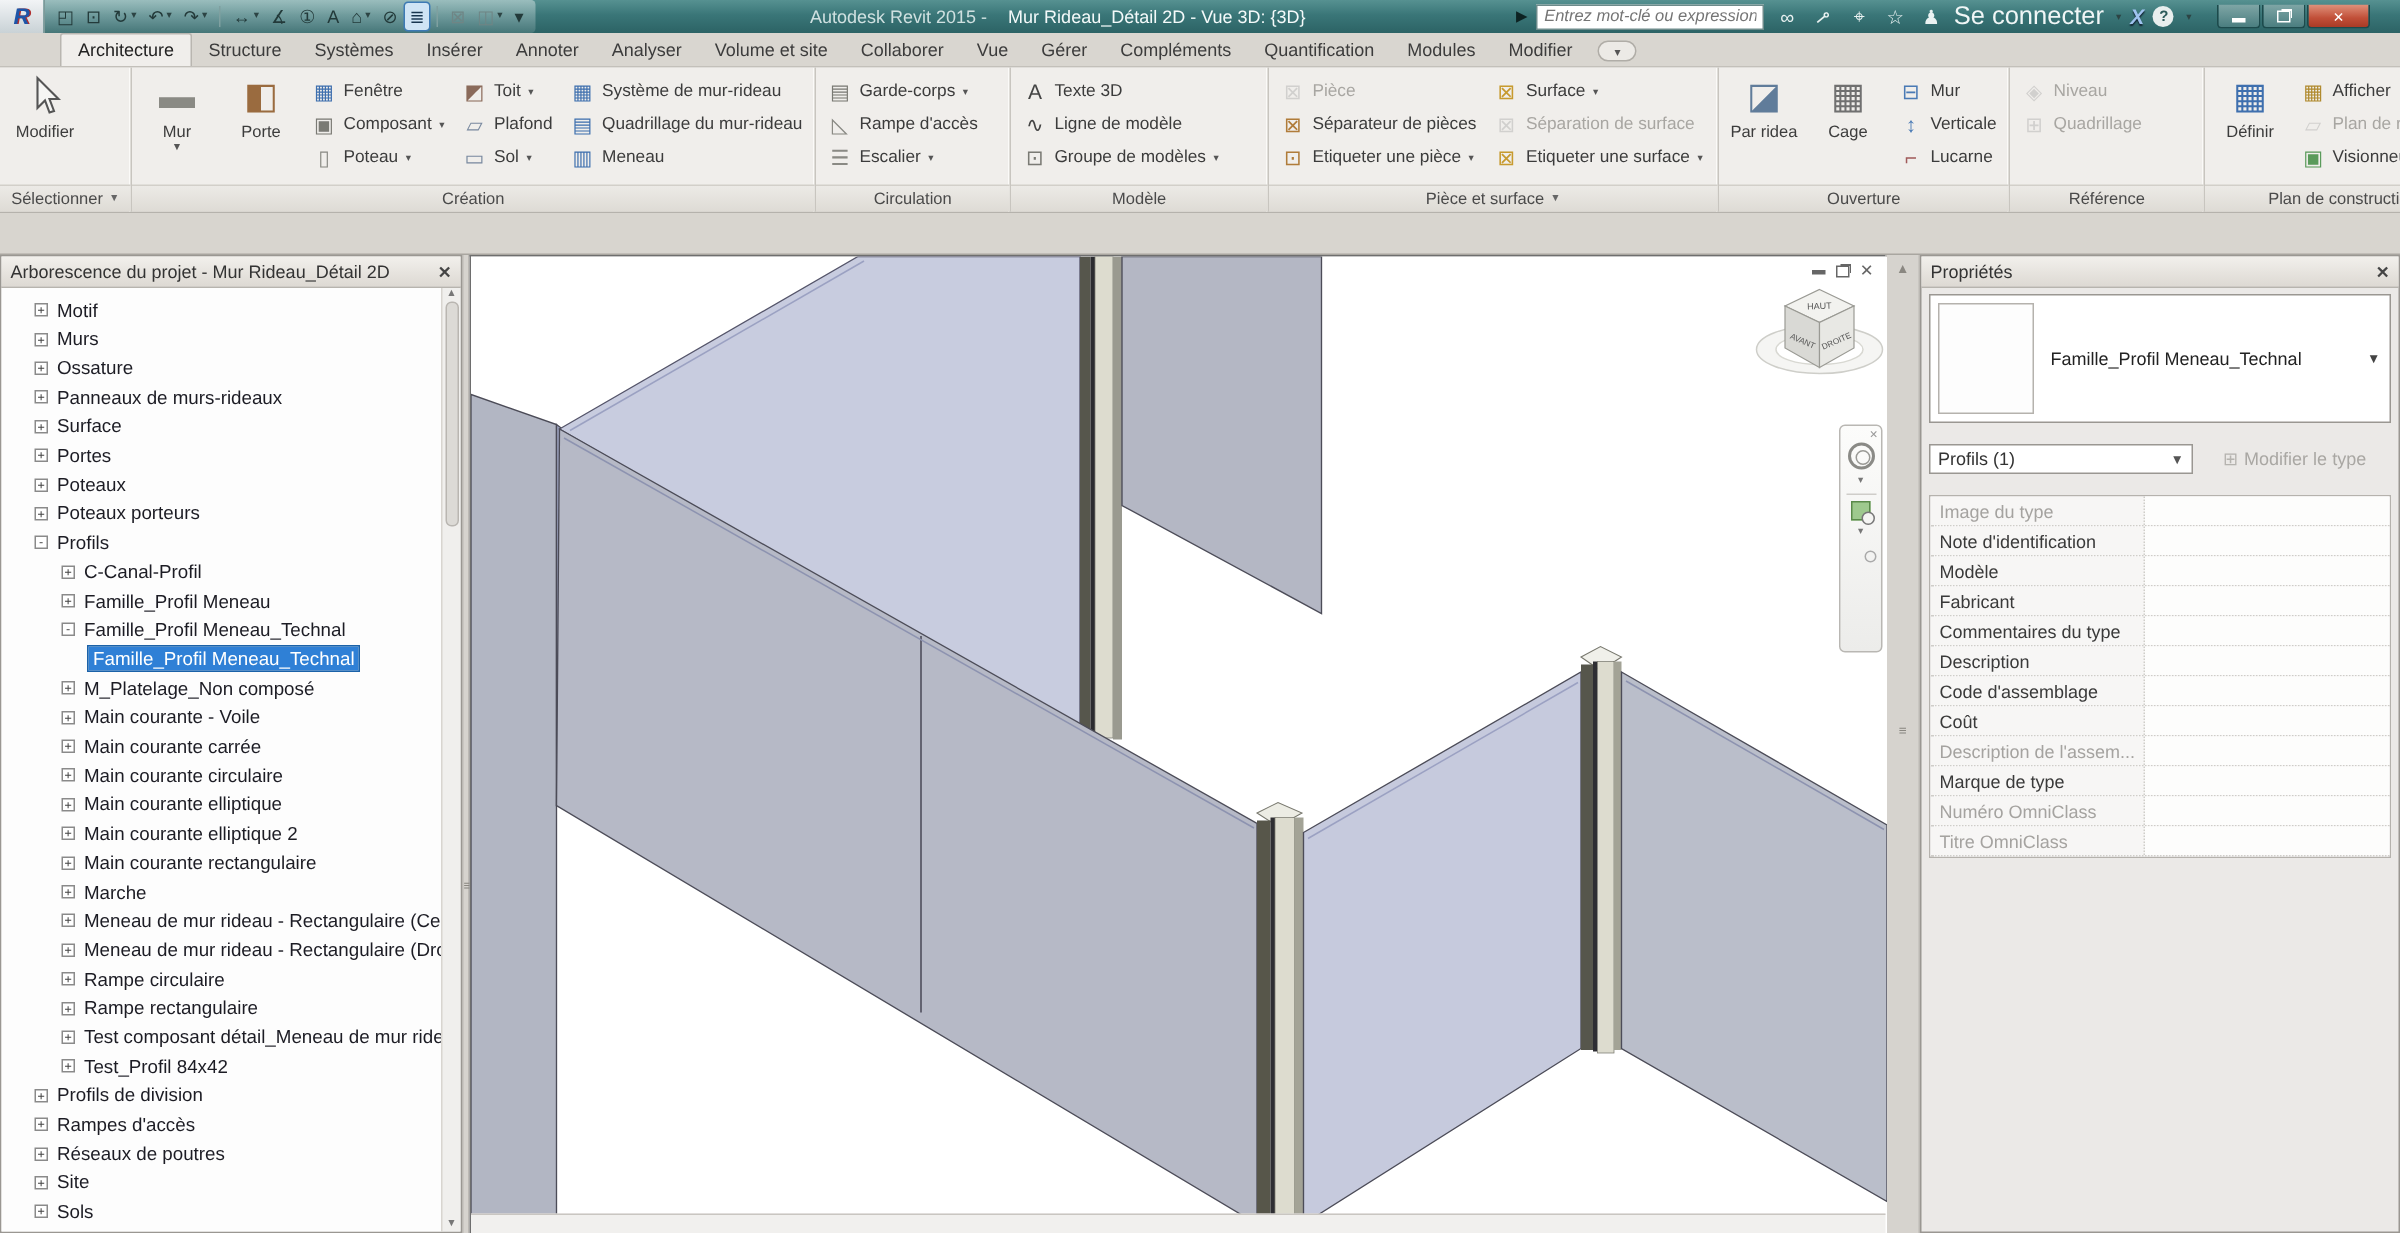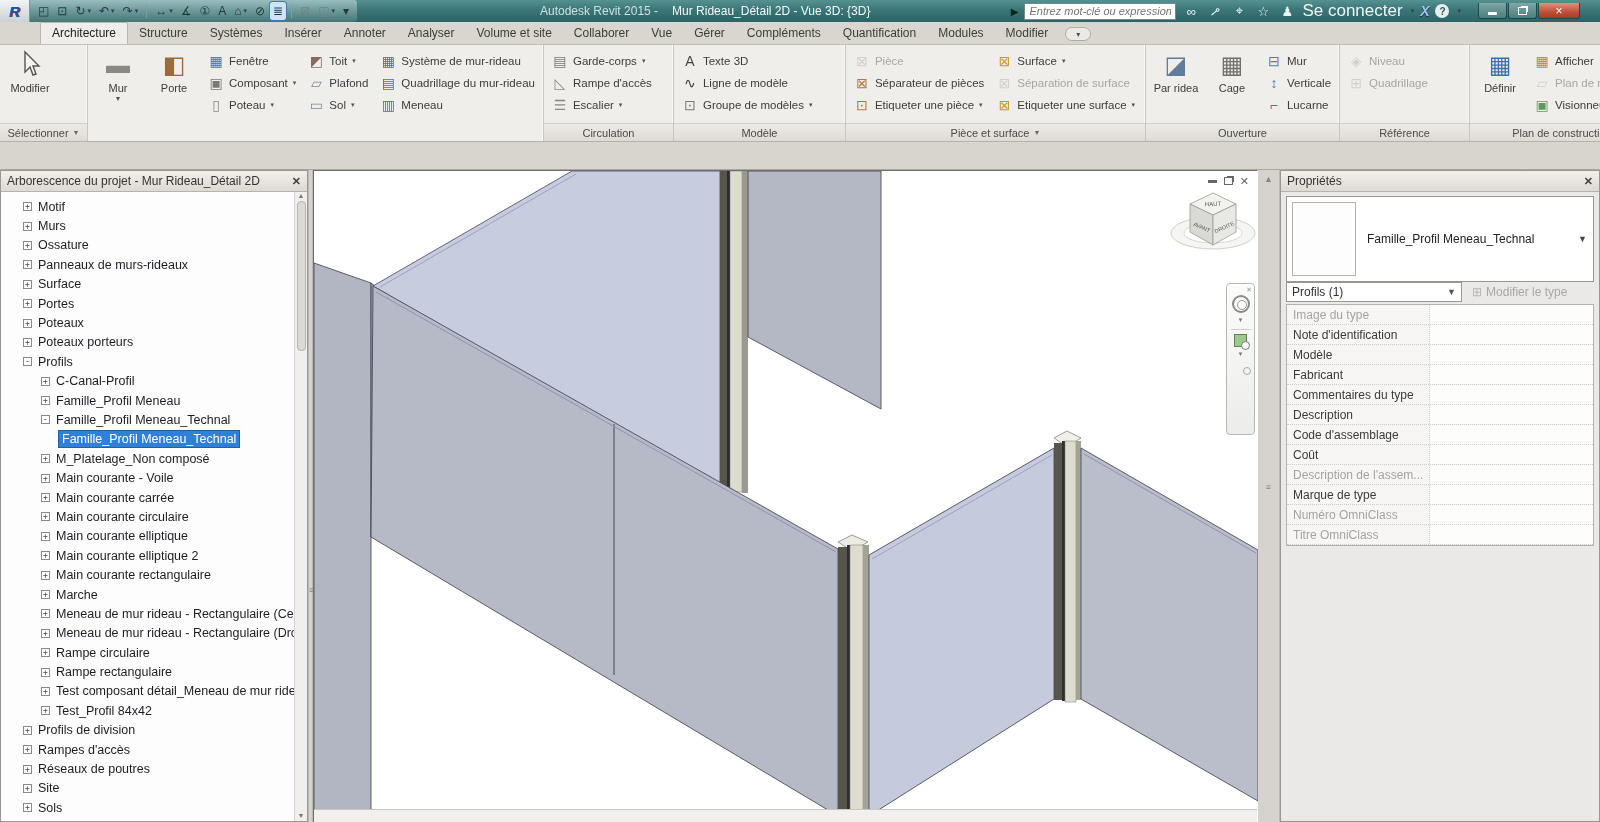--- a/index.html
+++ b/index.html
@@ -117,21 +117,21 @@
     border-radius:50%; background:#f5f5f3; }
   .ngear { width:8px; height:8px; border:1.5px solid #aaa; border-radius:50%; margin-top:6px; align-self:flex-end; margin-right:3px; }
   .vp-bottom { position:absolute; left:0; bottom:0; width:100%; height:13px; background:#f1f0ee; border-top:1px solid #c9c6c1; }
 
   
   #props { left:1280px; width:320px; background:#ebe9e7; }
   .typebox { margin:4px 5px 0; background:#fff; border:1px solid #9a9792; height:86px; display:flex; align-items:center; }
   .thumb { width:64px; height:74px; border:1px solid #b5b2ad; margin:5px; background:#fdfdfd; flex:none; }
   .typename { font-size:12px; color:#222; flex:1; padding-left:6px; }
   .typearrow { font-size:9px; color:#444; padding-right:6px; }
-  .selrow { margin:0 5px; display:flex; align-items:center; gap:10px; }
+  .selrow { margin:14px 5px; display:flex; align-items:center; gap:20px; }
   .famsel { width:176px; height:20px; background:#fff; border:1px solid #9a9792; font-size:12px; color:#333;
     display:flex; align-items:center; padding:0 5px; }
   .famsel .selarrow { margin-left:auto; font-size:9px; color:#555; }
   .modtype { display:flex; align-items:center; gap:4px; font-size:12px; color:#a9a7a3; }
   .modtype .mtico { font-size:12px; color:#b5b3af; }
   .prop-table { margin:2px 5px 0; border:1px solid #b5b2ad; background:#fff; }
   .pgroup { height:20px; background:#e4e2df; border-bottom:1px solid #c9c6c1; display:flex; align-items:center;
     font-size:12px; color:#222; padding:0 5px; }
   .pgroup .gcollapse { margin-left:auto; font-size:9px; color:#555; }
   .prow { height:20px; display:flex; border-bottom:1px dotted #cfcdc9; background:#f7f6f5; }
@@ -313,20 +313,23 @@
           <div class="smallbtn">
             <span class="sicon" style="color: rgb(62, 111, 174);">▤</span>
             <span class="slabel">Quadrillage du mur-rideau</span>
           </div>
           <div class="smallbtn">
             <span class="sicon" style="color: rgb(62, 111, 174);">▥</span>
             <span class="slabel">Meneau</span>
           </div>
         </div>
       </div>
+      <div class="rcap">
+        <span>Création</span>
+      </div>
     </section>
     <section class="rpanel" style="flex: 0 0 130px;">
       <div class="rbody">
         <div class="rcol">
           <div class="smallbtn">
             <span class="sicon" style="color: rgb(122, 122, 116);">▤</span>
             <span class="slabel">Garde-corps</span>
             <span class="sarrow">▾</span>
           </div>
           <div class="smallbtn">

